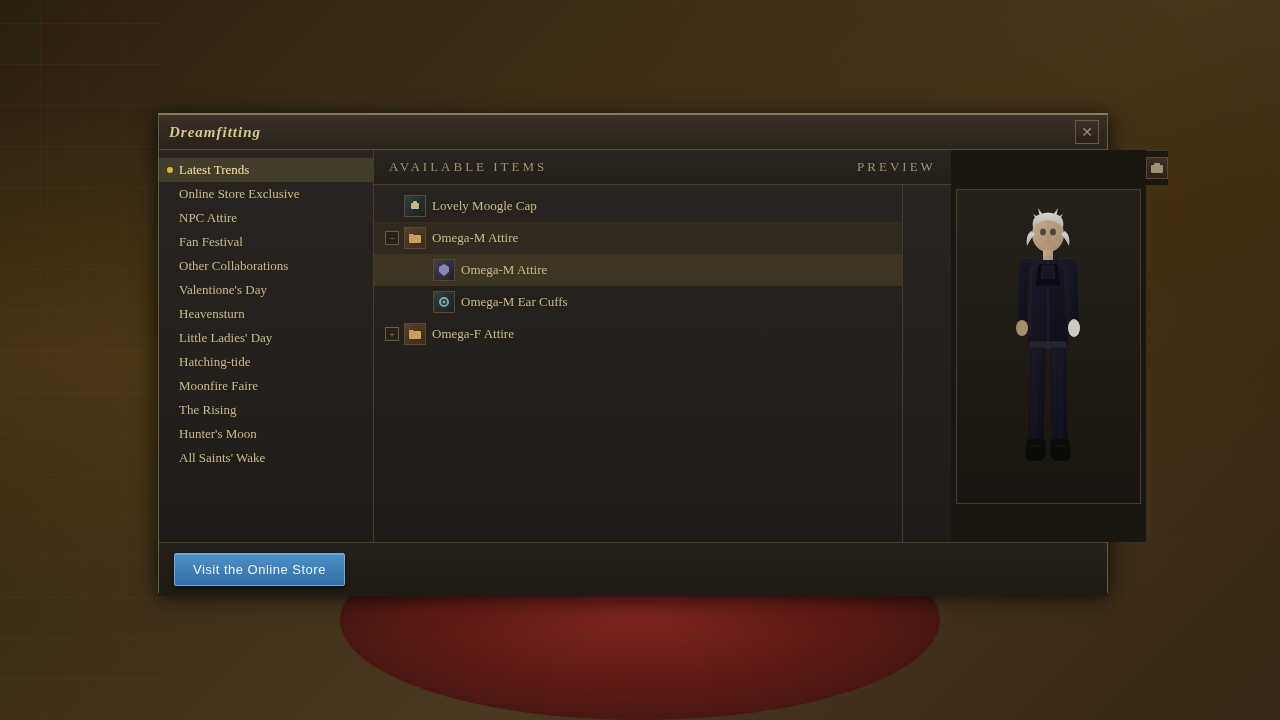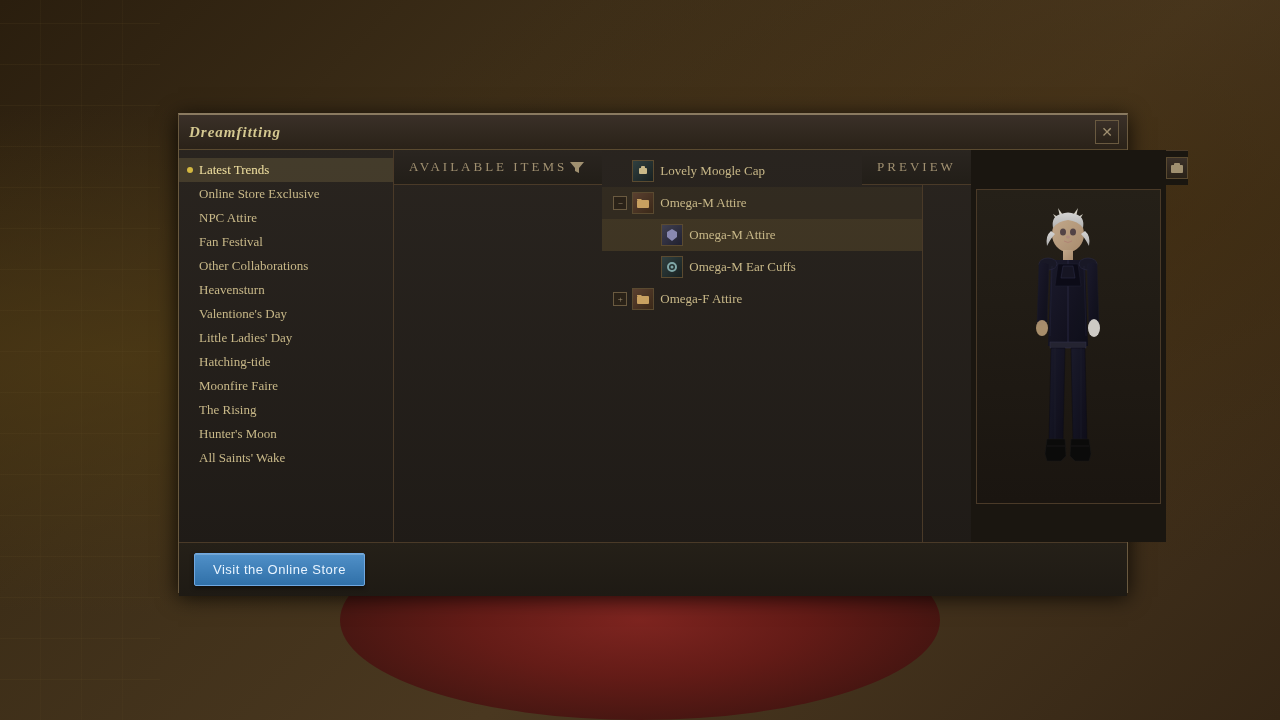--- a/index.html
+++ b/index.html
@@ -52,21 +52,21 @@
       width: 600px;
       height: 200px;
       background: radial-gradient(ellipse at center, #8b2020 0%, #6b1515 40%, #4a0f0f 70%, #2a0808 100%);
       border-radius: 50%;
       opacity: 0.8;
     }
 
     .dialog {
       position: absolute;
       top: 113px;
-      left: 178px;
+      left: 158px;
       width: 950px;
       height: 480px;
       background: linear-gradient(180deg, #2a2520 0%, #1e1a16 100%);
       border: 1px solid #6a5a40;
       border-top: 2px solid #8a7a60;
       box-shadow: 0 4px 20px rgba(0,0,0,0.8), inset 0 1px 0 rgba(255,255,200,0.1);
     }
 
     .dialog-title-bar {
       height: 35px;
@@ -146,21 +146,21 @@
       transform: translateY(-50%);
       width: 6px;
       height: 6px;
       background: #d4b840;
       border-radius: 50%;
     }
 
     .main-panel {
       flex: 1;
       display: flex;
-      flex-direction: row;
+      flex-direction: column;
     }
 
     .main-header {
       height: 35px;
       display: flex;
       align-items: center;
       padding: 0 15px;
       border-bottom: 1px solid #4a3a28;
       background: linear-gradient(180deg, #2a2520 0%, #221e18 100%);
       justify-content: space-between;
@@ -384,24 +384,24 @@
       <div class="sidebar-item">
         <span>NPC Attire</span>
       </div>
       <div class="sidebar-item">
         <span>Fan Festival</span>
       </div>
       <div class="sidebar-item">
         <span>Other Collaborations</span>
       </div>
       <div class="sidebar-item">
+        <span>Valentione's Day</span>
+      </div>
+      <div class="sidebar-item">
         <span>Heavensturn</span>
-      </div>
-      <div class="sidebar-item">
-        <span>Valentione's Day</span>
       </div>
       <div class="sidebar-item">
         <span>Little Ladies' Day</span>
       </div>
       <div class="sidebar-item">
         <span>Hatching-tide</span>
       </div>
       <div class="sidebar-item">
         <span>Moonfire Faire</span>
       </div>

